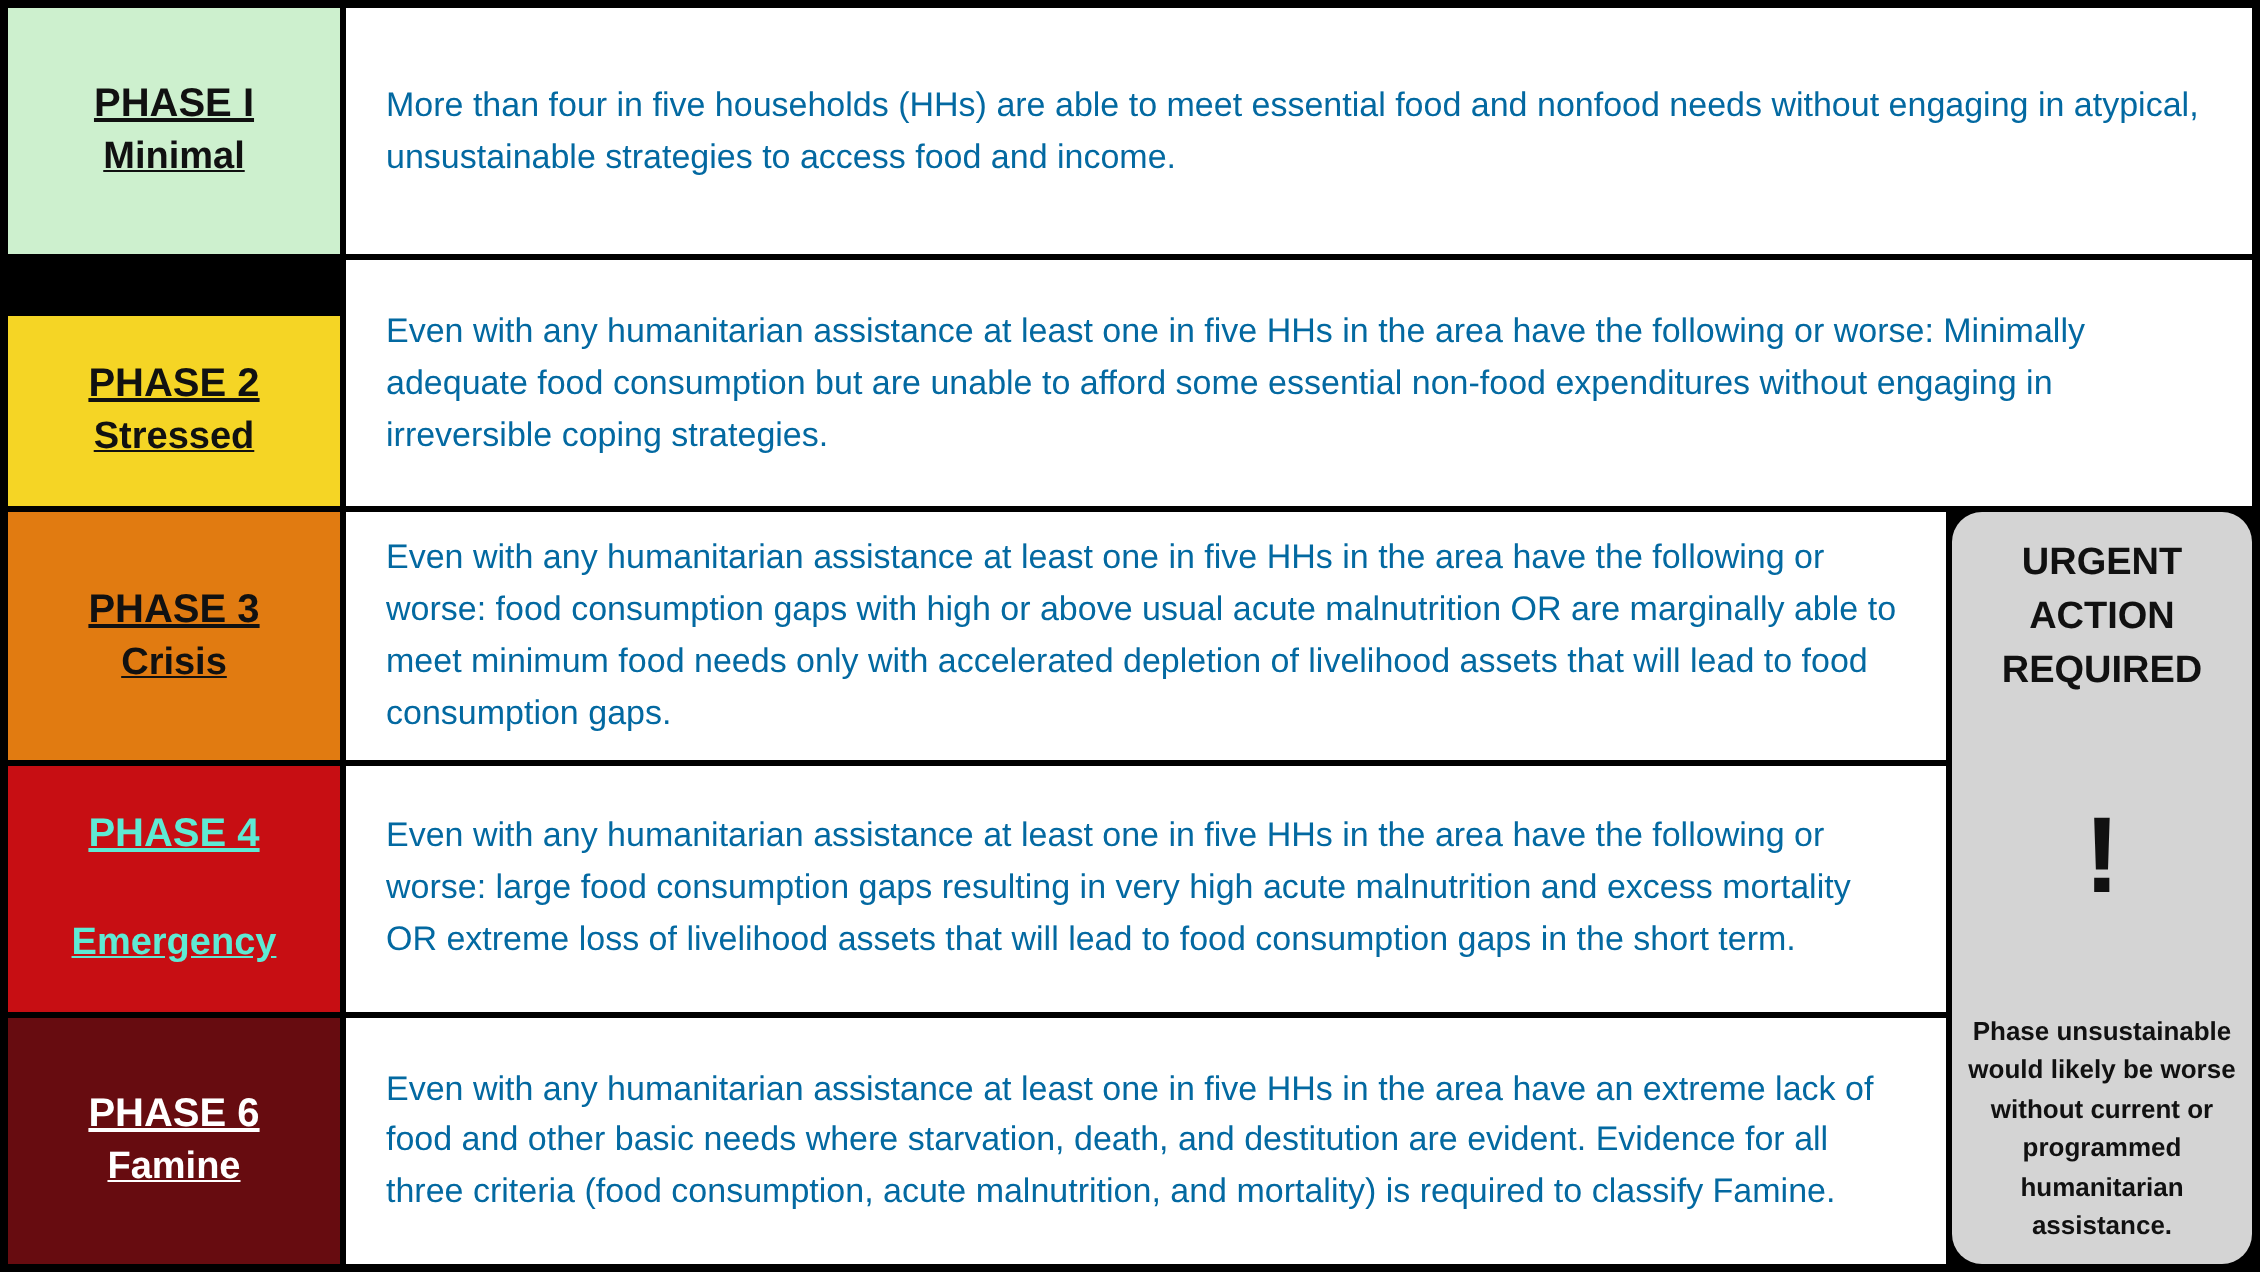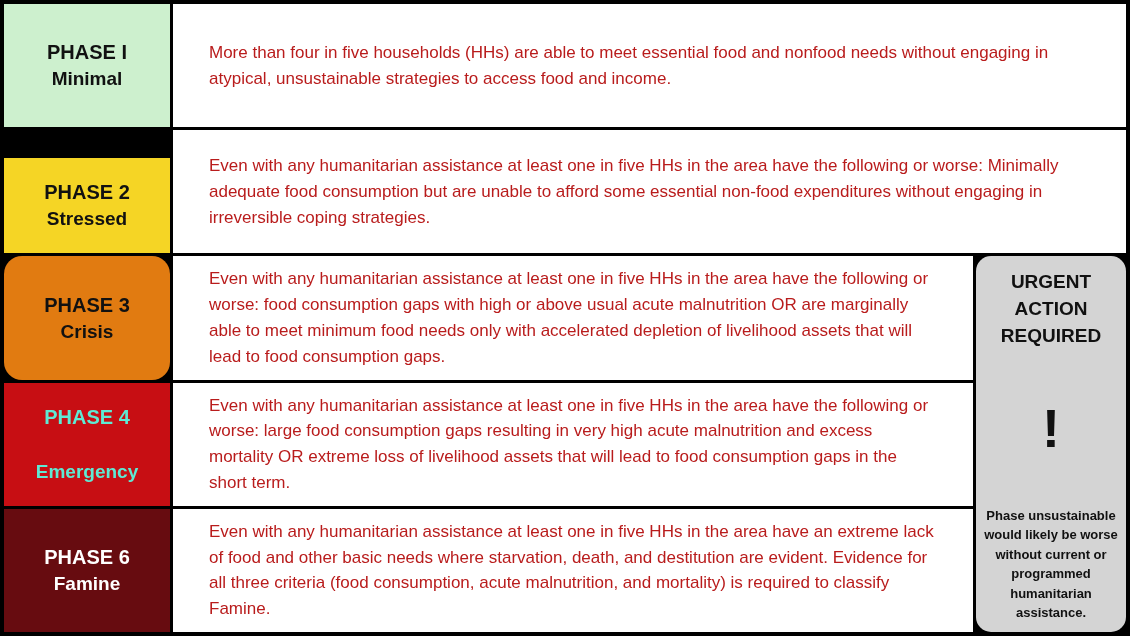--- a/index.html
+++ b/index.html
@@ -36,29 +36,29 @@
   }
   .phase-label { font-size: 20px; }
   .phase-name  { font-size: 19px; }
   
   .desc-cell {
     display: flex;
     align-items: center;
     padding: 6px 22px 6px 20px;
   }
   .desc-text {
-    margin: 16px;
+    margin: 0;
     font-size: 17px;
     line-height: 1.52;
-    color: #b91c1c;
+    color: #0369a1;
   }
   
   .r1 { grid-row: 1; } .r2 { grid-row: 2; } .r3 { grid-row: 3; }
   .r4 { grid-row: 4; } .r5 { grid-row: 5; }
-  .col-label { grid-column: 1; }
+  .col-label { grid-column: 1; text-decoration: underline; }
   .desc-full { grid-column: 2 / 4; }
   .desc-narrow { grid-column: 2 / 3; }
   
   .action-cell {
     grid-column: 3;
     grid-row: 3 / 6;
     display: flex;
     flex-direction: column;
     align-items: center;
     justify-content: space-between;
@@ -101,21 +101,21 @@
   </div>
 
   <div class="cell label-cell col-label r2" style="background-color: rgb(245, 213, 37); color: rgb(17, 17, 17); margin-top: 28px;">
     <div class="phase-label">PHASE 2</div>
     <div class="phase-name">Stressed</div>
   </div>
   <div class="cell desc-cell desc-full r2">
     <p class="desc-text">Even with any humanitarian assistance at least one in five HHs in the area have the following or worse: Minimally adequate food consumption but are unable to afford some essential non-food expenditures without engaging in irreversible coping strategies.</p>
   </div>
 
-  <div class="cell label-cell col-label r3" style="background-color: rgb(225, 123, 17); color: rgb(17, 17, 17); border-radius: 18px;">
+  <div class="cell label-cell col-label r3" style="background-color: rgb(225, 123, 17); color: rgb(17, 17, 17);">
     <div class="phase-label">PHASE 3</div>
     <div class="phase-name">Crisis</div>
   </div>
   <div class="cell desc-cell desc-narrow r3">
     <p class="desc-text">Even with any humanitarian assistance at least one in five HHs in the area have the following or worse: food consumption gaps with high or above usual acute malnutrition OR are marginally able to meet minimum food needs only with accelerated depletion of livelihood assets that will lead to food consumption gaps.</p>
   </div>
 
   <div class="cell action-cell" style="background-color: rgb(212, 212, 212);">
     <div class="action-title">URGENT ACTION REQUIRED</div>
     <div class="action-exclamation">!</div>

